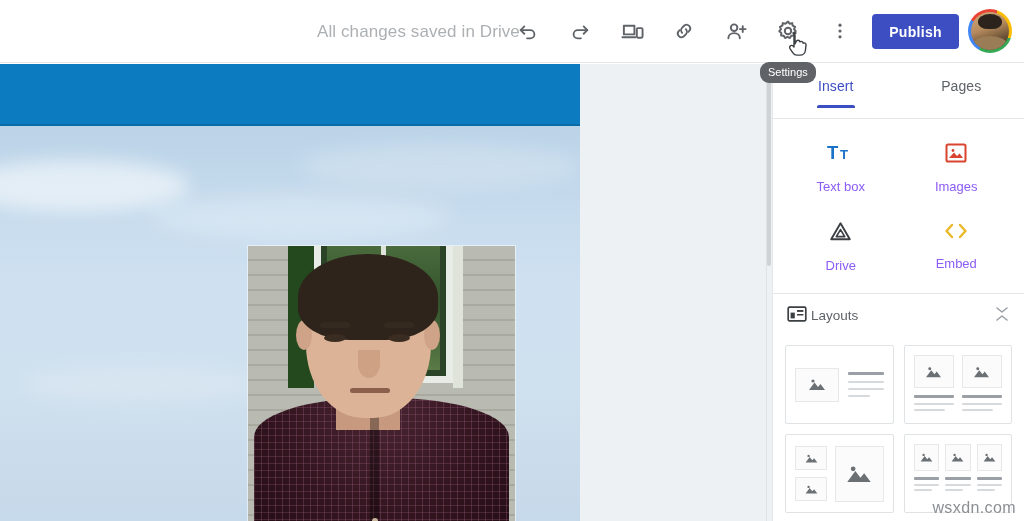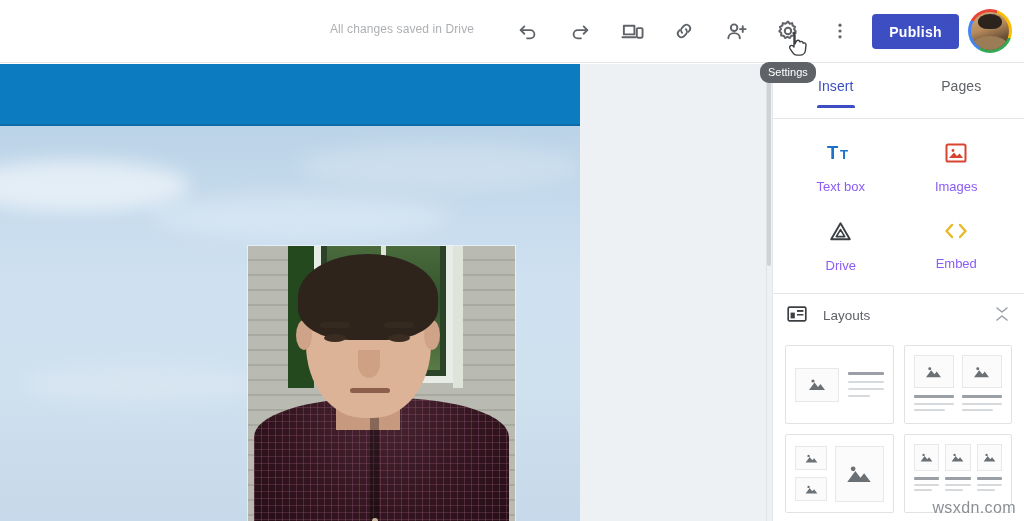--- a/index.html
+++ b/index.html
@@ -13,23 +13,22 @@
   
   .toolbar {
     position: absolute; top: 0; left: 0;
     width: 1024px; height: 63px;
     background: #ffffff;
     border-bottom: 1px solid #e4e6e8;
     display: flex; align-items: center;
   }
   .save-status {
     position: absolute; left: 317px; top: 22px;
-    font-size: 12px; color: #adb0b3; letter-spacing: .1px;
+    font-size: 17px; color: #adb0b3; letter-spacing: .1px;
     white-space: nowrap;
-    margin-left: 13px;
   }
   .tbtn {
     position: absolute; top: 9px;
     width: 44px; height: 44px; border-radius: 50%;
     display: flex; align-items: center; justify-content: center;
     cursor: pointer; background: transparent; border: none;
   }
   .tbtn svg { display: block; }
   .ico-stroke { fill: none; stroke: #5f6368; stroke-width: 2; stroke-linecap: round; stroke-linejoin: round; }
 
@@ -215,21 +214,21 @@
     display: flex; flex-direction: column; align-items: center; gap: 10px;
     cursor: pointer; padding: 6px 0;
   }
   .insert-label { font-size: 13px; color: #8b5cf6; }
 
   .section-head {
     display: flex; align-items: center; height: 44px;
     padding: 0 14px 0 14px; border-top: 1px solid #e4e6e8;
     cursor: pointer;
   }
-  .section-title { font-size: 13.5px; color: #5f6368; margin-left: 16px; flex: 1; }
+  .section-title { font-size: 13.5px; color: #5f6368; margin-left: 4px; flex: 1; }
 
   .layouts {
     display: grid; grid-template-columns: 1fr 1fr;
     gap: 10px; padding: 8px 12px 12px 12px;
   }
   .layout-card {
     background: #ffffff; border: 1px solid #e0e3e5; border-radius: 2px;
     height: 79px; padding: 9px; cursor: pointer; position: relative;
     display: flex; align-items: center;
   }

